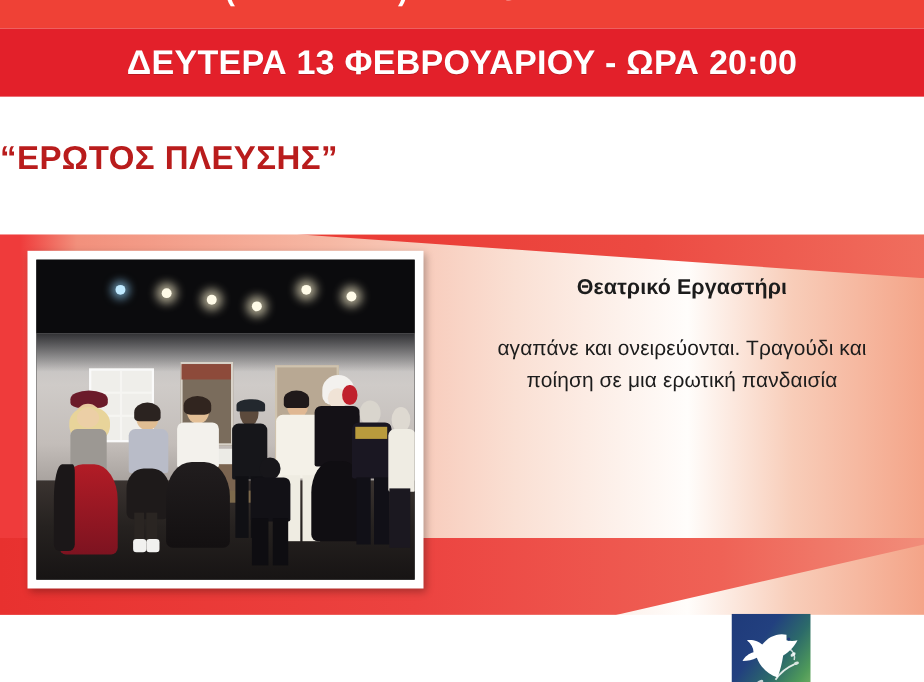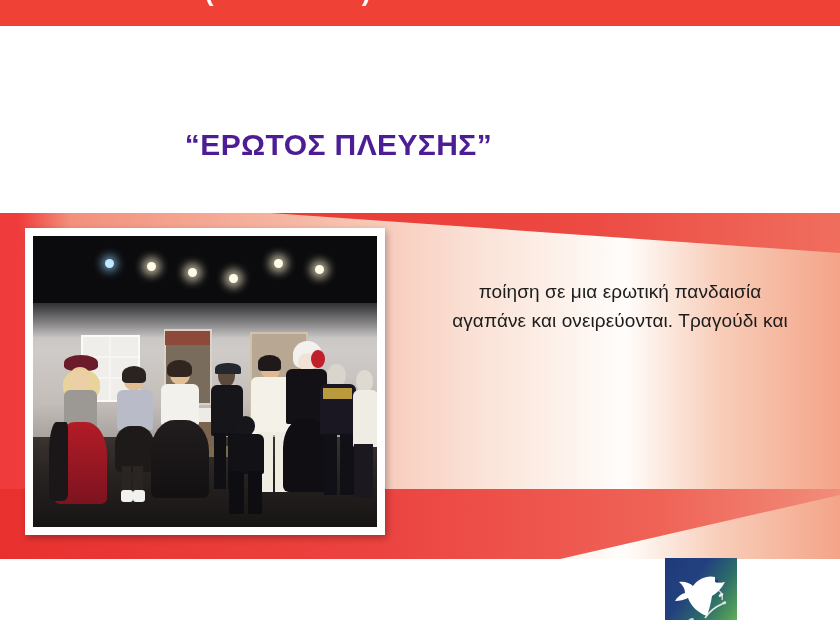--- a/index.html
+++ b/index.html
@@ -42,23 +42,22 @@
     text-shadow:0 1px 0 rgba(0,0,0,.18);
   }
 
   
   .title-zone {
     position:absolute; left:0; top:88px; width:840px; height:125px;
     background:#ffffff;
   }
   .show-title {
     position:absolute; left:0; top:40px; width:677px;
-    text-align:center;
     font-size:30px; font-weight:bold;
-    color:#4c1d95; letter-spacing:.4px; white-space:nowrap;
+    color:#b91c1c; letter-spacing:.4px; white-space:nowrap;
   }
 
   
   .lower {
     position:absolute; left:0; top:213px; width:840px; height:346px;
     overflow:hidden;
   }
   .lower-bg {
     position:absolute; inset:0;
     background:linear-gradient(to right,
@@ -163,20 +162,23 @@
 </style>
 </head>
 <body>
 
 <div id="poster">
 
   <div class="top-strip">
     <div class="top-strip-text">(ΓΙΑ ΠΑΝΤΑ) ΕΛΕΥΘΕΡΗ ΣΚΗΝΗ</div>
   </div>
 
+  <div class="date-band">
+    <div class="date-band-text">ΔΕΥΤΕΡΑ 13 ΦΕΒΡΟΥΑΡΙΟΥ - ΩΡΑ 20:00</div>
+  </div>
 
   <div class="title-zone">
     <div class="show-title">“ΕΡΩΤΟΣ ΠΛΕΥΣΗΣ”</div>
   </div>
 
   <div class="lower">
     <div class="lower-bg"></div>
     <div class="wedge-top"></div>
     <div class="wedge-bottom"></div>
 
@@ -275,24 +277,25 @@
         <div class="actor" style="left:93%; top:46%; width:9%; height:44%;">
           <div class="head" style="left:10%; top:0; width:56%; height:18%; background:#ded9d1;"></div>
           <div class="body" style="left:0; top:16%; width:82%; height:44%; background:#efece3;"></div>
           <div style="position:absolute; left:4%; top:58%; width:62%; height:42%; background:#1b1820;"></div>
         </div>
       </div>
     </div>
 
     <div class="text-block">
       <div class="group-name">
+        <div>Θεατρικό Εργαστήρι</div>
       </div>
       <div class="blurb">
+        <div>αγαπάνε και ονειρεύονται. Τραγούδι και</div>
         <div>ποίηση σε μια ερωτική πανδαισία</div>
-        <div>αγαπάνε και ονειρεύονται. Τραγούδι και</div>
       </div>
     </div>
   </div>
 
   <div class="bottom-band"></div>
 
   <div class="logo">
     <div class="logo-bg"></div>
     <svg class="dove" viewBox="0 0 60 58">
       <path d="M44 11 C36 9 27 13 22 20 C19 17 13 15 8 16 C12 19 14 23 14 27

